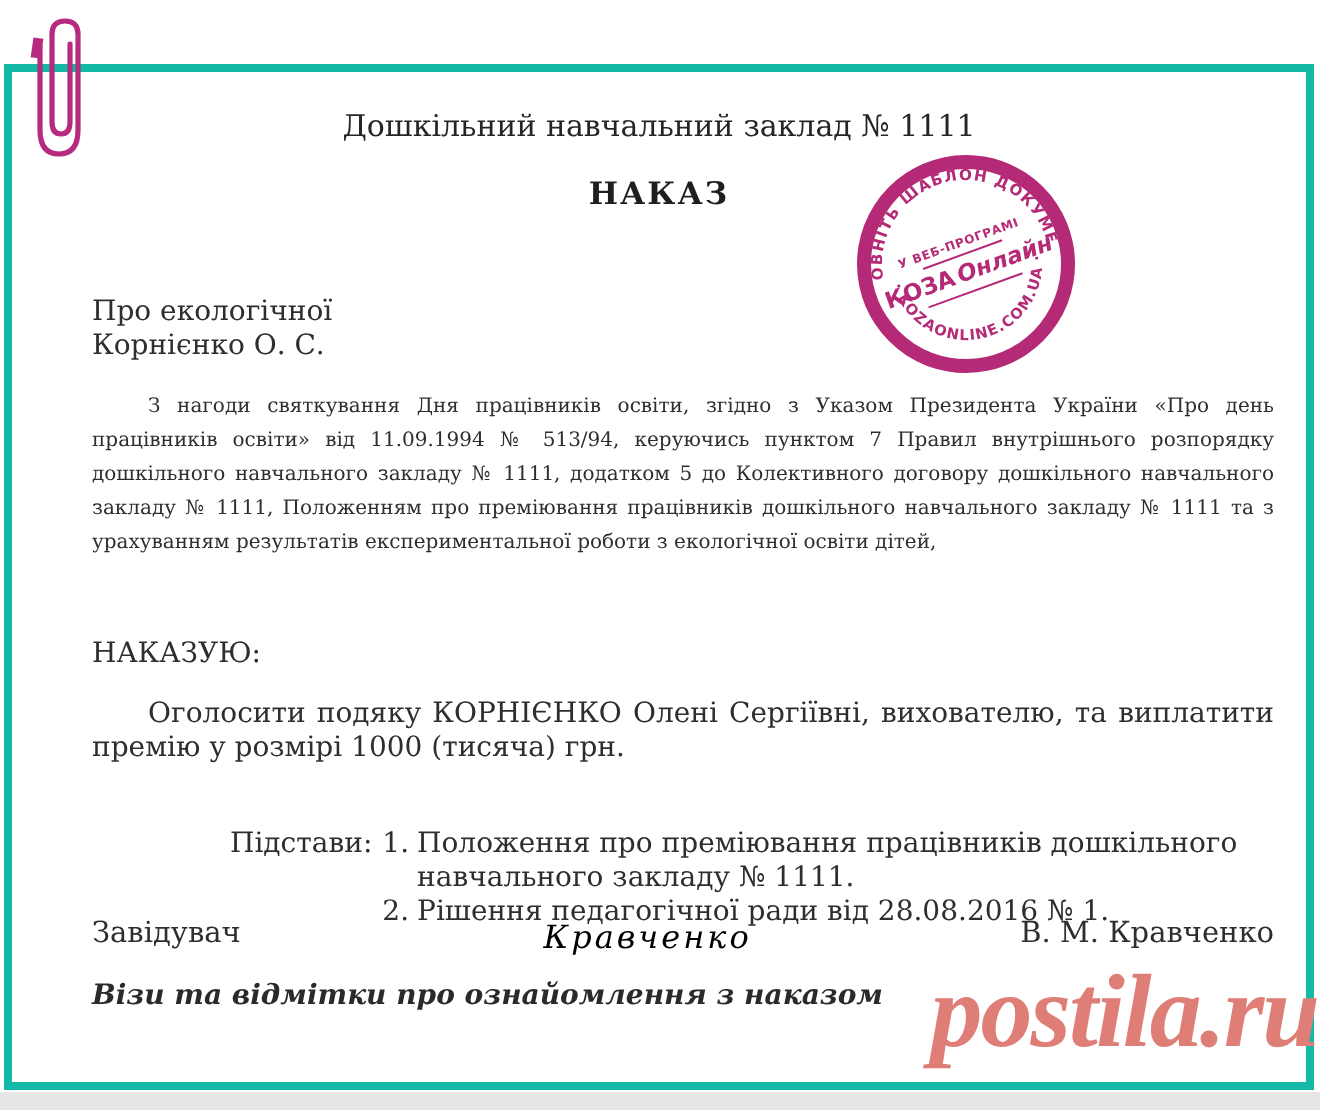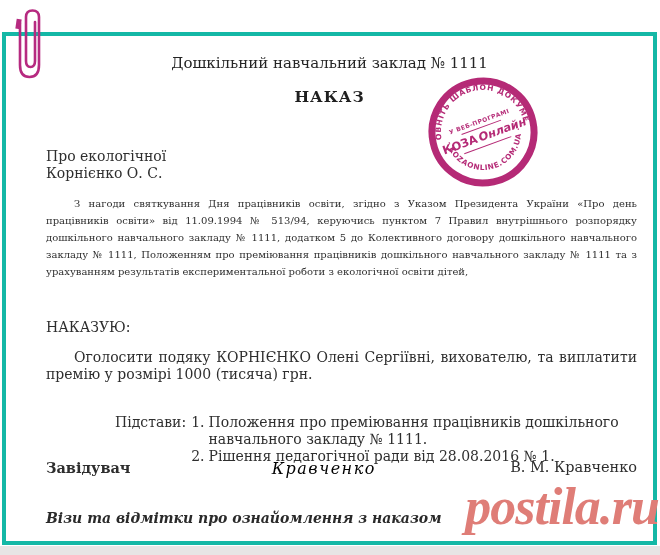--- a/index.html
+++ b/index.html
@@ -43,29 +43,29 @@
   .grounds {
     position:absolute; left:75px; right:16px; top:378px;
     font-size:14px; line-height:17px; display:flex; gap:5px;margin-left:34px;
   }
   .grounds-items { display:flex; flex-direction:column; }
   .ground-item { display:flex; gap:4px; }
   .ground-num { white-space:nowrap; }
   .sign-row {
     position:absolute; left:40px; right:16px; top:423px; font-size:14.5px;
   }
-  .signer-title { position:absolute; left:0; top:0;font-weight:bold; }
+  .signer-title { position:absolute; left:0; top:0; }
   .signer-name  { position:absolute; right:0; top:0; }
   .signature-script {
     position:absolute; left:47%; top:0; transform:translateX(-50%);
     font-style:italic; font-size:16px; letter-spacing:1.5px; color:#000000;
   }
   .visas-note {
     position:absolute; left:40px; top:454px;
-    font-size:14px; font-weight:bold; font-style:italic; color:#2a2a2a;margin-top:20px;
+    font-size:14px; font-weight:bold; font-style:italic; color:#2a2a2a;
   }
   .stamp {
     position:absolute; left:427px; top:76px; width:112px; height:112px;
     transform:rotate(-12deg);
   }
   .paperclip { position:absolute; left:12px; top:6px; }
   .watermark {
     position:absolute; right:1px; top:481px;
     font-size:52px; font-weight:bold; font-style:italic;
     letter-spacing:-1px; white-space:nowrap; line-height:1;

